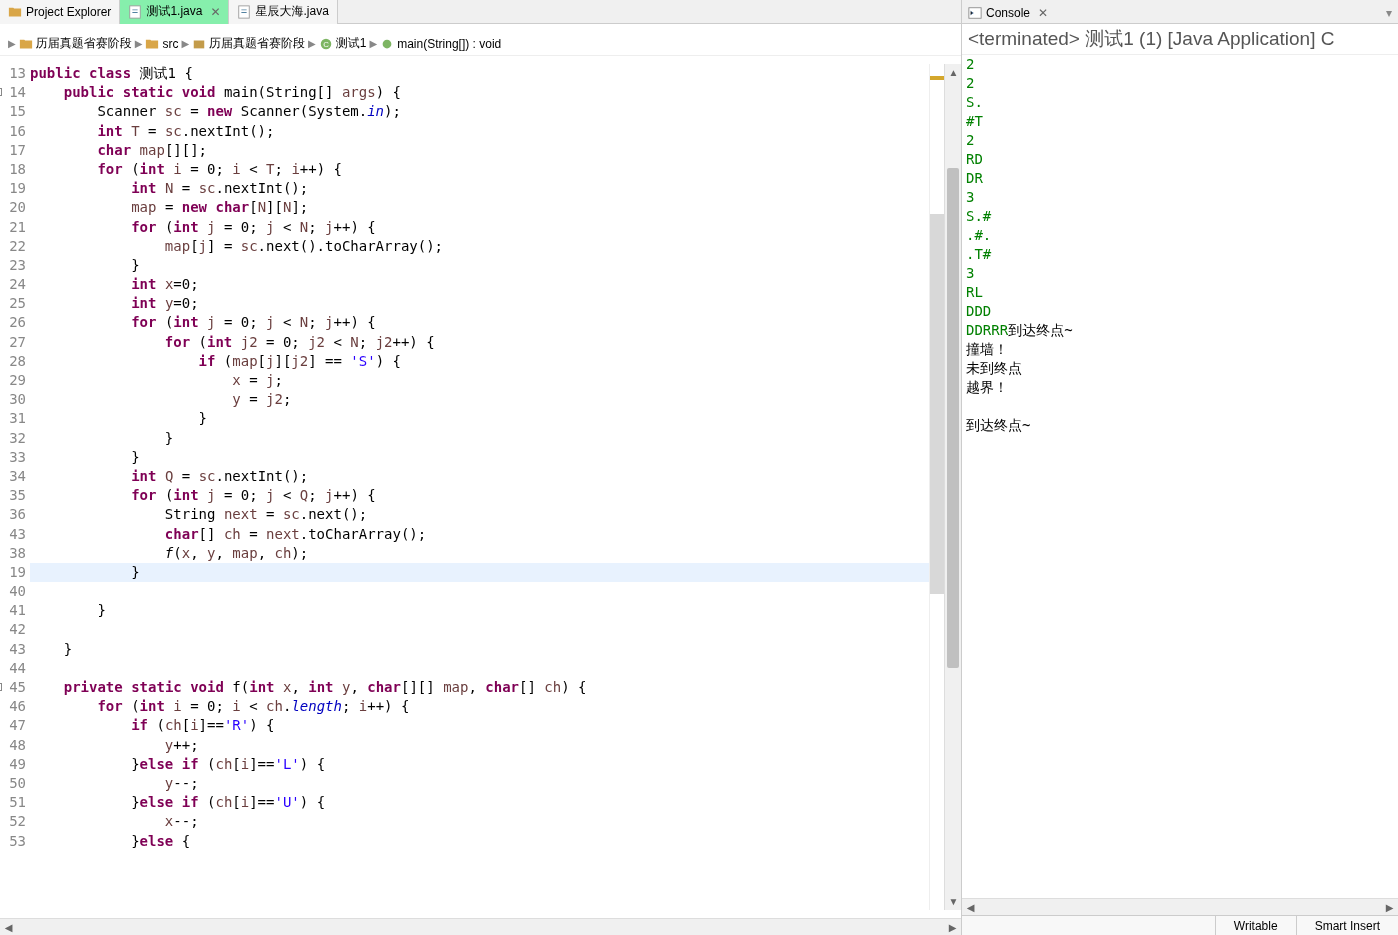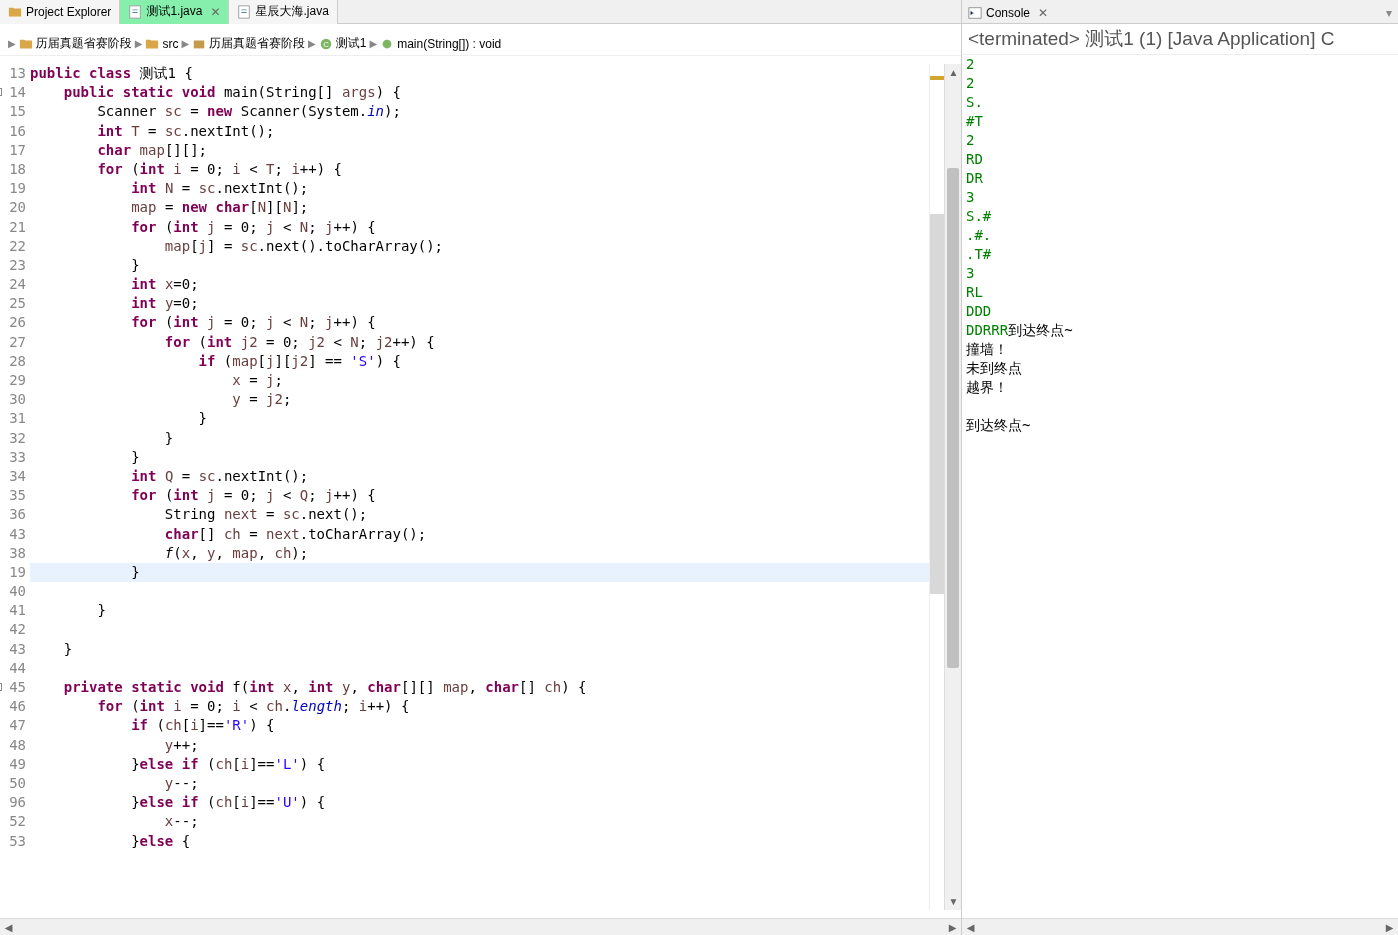--- a/index.html
+++ b/index.html
@@ -150,21 +150,21 @@
           <div class="line-num">41</div>
           <div class="line-num">42</div>
           <div class="line-num">43</div>
           <div class="line-num">44</div>
           <div class="line-num">45<div class="fold-marker">-</div></div>
           <div class="line-num">46</div>
           <div class="line-num">47</div>
           <div class="line-num">48</div>
           <div class="line-num">49</div>
           <div class="line-num">50</div>
-          <div class="line-num">96</div>
+          <div class="line-num">51</div>
           <div class="line-num">52</div>
           <div class="line-num">53</div>
         </div>
       <div class="code-area" id="code"><div class="code-line"><span class="kw">public</span> <span class="kw">class</span> 测试1 {</div><div class="code-line">    <span class="kw">public</span> <span class="kw">static</span> <span class="kw">void</span> main(String[] <span class="var">args</span>) {</div><div class="code-line">        Scanner <span class="var">sc</span> = <span class="kw">new</span> Scanner(System.<span class="field">in</span>);</div><div class="code-line">        <span class="kw">int</span> <span class="var">T</span> = <span class="var">sc</span>.nextInt();</div><div class="code-line">        <span class="kw">char</span> <span class="var">map</span>[][];</div><div class="code-line">        <span class="kw">for</span> (<span class="kw">int</span> <span class="var">i</span> = 0; <span class="var">i</span> &lt; <span class="var">T</span>; <span class="var">i</span>++) {</div><div class="code-line">            <span class="kw">int</span> <span class="var">N</span> = <span class="var">sc</span>.nextInt();</div><div class="code-line">            <span class="var">map</span> = <span class="kw">new</span> <span class="kw">char</span>[<span class="var">N</span>][<span class="var">N</span>];</div><div class="code-line">            <span class="kw">for</span> (<span class="kw">int</span> <span class="var">j</span> = 0; <span class="var">j</span> &lt; <span class="var">N</span>; <span class="var">j</span>++) {</div><div class="code-line">                <span class="var">map</span>[<span class="var">j</span>] = <span class="var">sc</span>.next().toCharArray();</div><div class="code-line">            }</div><div class="code-line">            <span class="kw">int</span> <span class="var">x</span>=0;</div><div class="code-line">            <span class="kw">int</span> <span class="var">y</span>=0;</div><div class="code-line">            <span class="kw">for</span> (<span class="kw">int</span> <span class="var">j</span> = 0; <span class="var">j</span> &lt; <span class="var">N</span>; <span class="var">j</span>++) {</div><div class="code-line">                <span class="kw">for</span> (<span class="kw">int</span> <span class="var">j2</span> = 0; <span class="var">j2</span> &lt; <span class="var">N</span>; <span class="var">j2</span>++) {</div><div class="code-line">                    <span class="kw">if</span> (<span class="var">map</span>[<span class="var">j</span>][<span class="var">j2</span>] == <span class="str">'S'</span>) {</div><div class="code-line">                        <span class="var">x</span> = <span class="var">j</span>;</div><div class="code-line">                        <span class="var">y</span> = <span class="var">j2</span>;</div><div class="code-line">                    }</div><div class="code-line">                }</div><div class="code-line">            }</div><div class="code-line">            <span class="kw">int</span> <span class="var">Q</span> = <span class="var">sc</span>.nextInt();</div><div class="code-line">            <span class="kw">for</span> (<span class="kw">int</span> <span class="var">j</span> = 0; <span class="var">j</span> &lt; <span class="var">Q</span>; <span class="var">j</span>++) {</div><div class="code-line">                String <span class="var">next</span> = <span class="var">sc</span>.next();</div><div class="code-line">                <span class="kw">char</span>[] <span class="var">ch</span> = <span class="var">next</span>.toCharArray();</div><div class="code-line">                <span class="method"><i>f</i></span>(<span class="var">x</span>, <span class="var">y</span>, <span class="var">map</span>, <span class="var">ch</span>);</div><div class="code-line highlight">            }</div><div class="code-line"></div><div class="code-line">        }</div><div class="code-line"></div><div class="code-line">    }</div><div class="code-line"></div><div class="code-line">    <span class="kw">private</span> <span class="kw">static</span> <span class="kw">void</span> f(<span class="kw">int</span> <span class="var">x</span>, <span class="kw">int</span> <span class="var">y</span>, <span class="kw">char</span>[][] <span class="var">map</span>, <span class="kw">char</span>[] <span class="var">ch</span>) {</div><div class="code-line">        <span class="kw">for</span> (<span class="kw">int</span> <span class="var">i</span> = 0; <span class="var">i</span> &lt; <span class="var">ch</span>.<span class="field">length</span>; <span class="var">i</span>++) {</div><div class="code-line">            <span class="kw">if</span> (<span class="var">ch</span>[<span class="var">i</span>]==<span class="str">'R'</span>) {</div><div class="code-line">                <span class="var">y</span>++;</div><div class="code-line">            }<span class="kw">else</span> <span class="kw">if</span> (<span class="var">ch</span>[<span class="var">i</span>]==<span class="str">'L'</span>) {</div><div class="code-line">                <span class="var">y</span>--;</div><div class="code-line">            }<span class="kw">else</span> <span class="kw">if</span> (<span class="var">ch</span>[<span class="var">i</span>]==<span class="str">'U'</span>) {</div><div class="code-line">                <span class="var">x</span>--;</div><div class="code-line">            }<span class="kw">else</span> {</div></div>
       <div class="overview-ruler">
         <div class="ov-mark" style="top:12px;background:#d4a72c;"></div>
         <div class="ov-mark" style="top:150px;height:380px;background:#d8d8d8;"></div>
       </div>
       <div class="scrollbar-v">
         <div class="scroll-arrow">▲</div>
@@ -213,14 +213,18 @@
         <div class="console-line output">未到终点</div>
         <div class="console-line output">越界！</div>
         <div class="console-line output"></div>
         <div class="console-line output">到达终点~</div>
       </div>
     <div class="scrollbar-h">
       <div class="scroll-arrow">◀</div>
       <div style="flex:1"></div>
       <div class="scroll-arrow">▶</div>
     </div>
+    <div class="status-bar">
+      <div class="status-item">Writable</div>
+      <div class="status-item">Smart Insert</div>
+    </div>
   </div>
 </div>
 
 </body></html>

